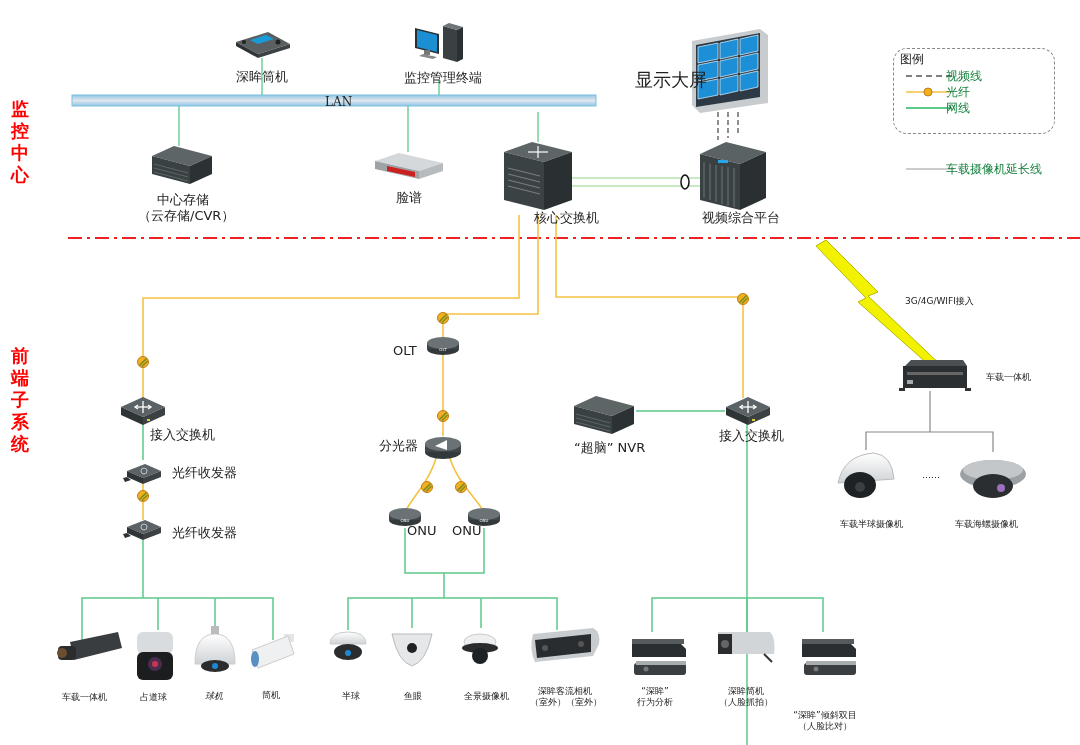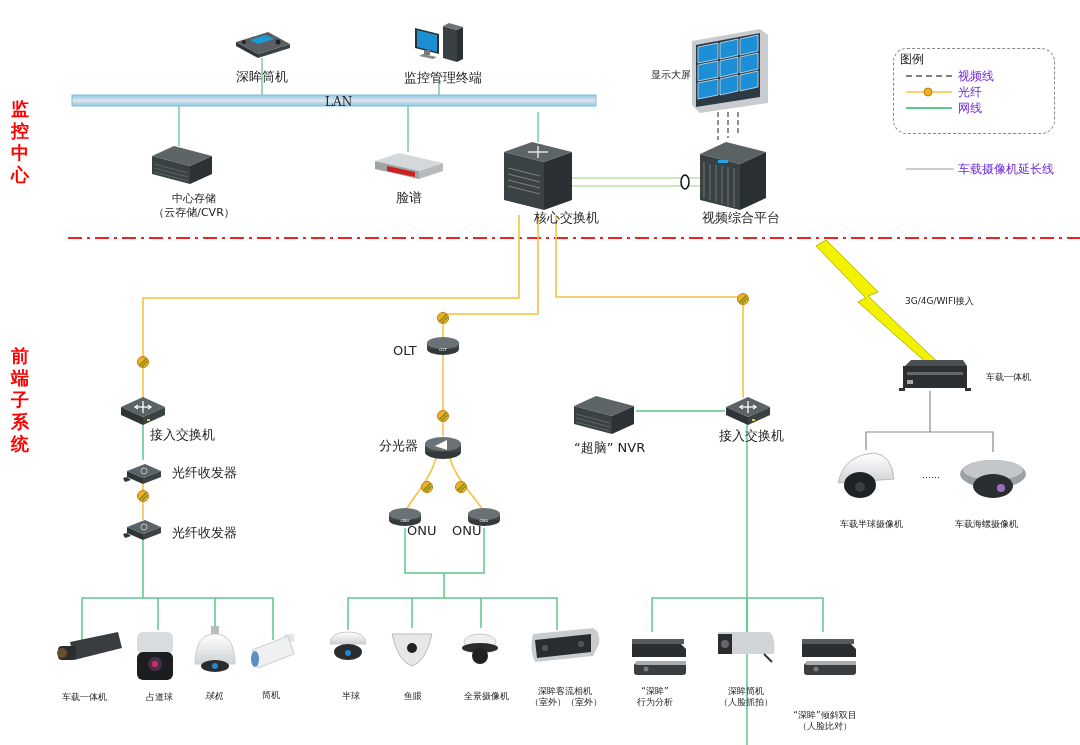--- a/index.html
+++ b/index.html
@@ -5,21 +5,21 @@
   html,body{margin:0;padding:0;background:#ffffff;}
   body{width:1080px;height:745px;position:relative;overflow:hidden;font-family:"DejaVu Sans","Liberation Sans",sans-serif;}
   #diagram{position:absolute;left:0;top:0;}
   .lbl{position:absolute;font-size:12px;color:#222;white-space:nowrap;line-height:1.25;text-align:center;}
   .lbl.sm{font-size:9px;}
   .section{position:absolute;color:#ff0000;font-weight:bold;font-size:18px;line-height:22px;width:22px;text-align:center;left:9px;}
   .legend{position:absolute;left:893px;top:48px;width:160px;height:84px;border:1px dashed #888;border-radius:14px;background:#fff;}
   .legend .title{position:absolute;left:6px;top:2px;font-size:12px;color:#222;}
   .legend .row{position:absolute;left:8px;height:14px;width:150px;}
   .legend .row .sample{position:absolute;left:0;top:0;width:52px;height:14px;}
-  .legend .row .txt{position:absolute;left:56px;top:-1px;font-size:12px;color:#6d28d9;white-space:nowrap;}
+  .legend .row .txt{position:absolute;left:44px;top:-1px;font-size:12px;color:#15803d;white-space:nowrap;}
   .lan-label{position:absolute;left:325px;top:95px;font-family:"DejaVu Serif","Liberation Serif",serif;font-size:12px;color:#222;}
 </style>
 </head>
 <body>
 
 <div class="section" style="top:98px;">监<br>控<br>中<br>心</div>
 <div class="section" style="top:345px;">前<br>端<br>子<br>系<br>统</div>
 
 <svg id="diagram" width="1080" height="745" viewBox="0 0 1080 745">
   <defs>
@@ -339,22 +339,22 @@
   </g>
   <g transform="translate(830,651)">
       <use href="#dualBox"></use>
     </g>
 </svg>
 
 <div class="lan-label">LAN</div>
 
 <div class="lbl" style="left:236px;top:69px;font-size:13px;">深眸筒机</div>
 <div class="lbl" style="left:404px;top:70px;font-size:13px;">监控管理终端</div>
-<div class="lbl" style="left:651px;top:69px;font-size:10px;">显示大屏</div>
-<div class="lbl" style="left:138px;top:192px;width:90px;font-size:11px;margin-left:11px;">
+<div class="lbl" style="left:635px;top:69px;font-size:18px;">显示大屏</div>
+<div class="lbl" style="left:138px;top:192px;width:90px;font-size:13px;">
   <div>中心存储</div>
   <div>（云存储/CVR）</div>
 </div>
 <div class="lbl" style="left:396px;top:190px;font-size:13px;">脸谱</div>
 <div class="lbl" style="left:506px;top:210px;font-size:13px;margin-left:28px;">核心交换机</div>
 <div class="lbl" style="left:702px;top:210px;font-size:13px;">视频综合平台</div>
 
 <div class="lbl" style="left:150px;top:427px;font-size:13px;">接入交换机</div>
 <div class="lbl" style="left:172px;top:465px;font-size:13px;">光纤收发器</div>
 <div class="lbl" style="left:172px;top:525px;font-size:13px;">光纤收发器</div>
@@ -364,21 +364,21 @@
 <div class="lbl" style="left:452px;top:523px;font-size:13px;">ONU</div>
 <div class="lbl" style="left:574px;top:440px;font-size:13px;">“超脑” NVR</div>
 <div class="lbl" style="left:719px;top:428px;font-size:13px;">接入交换机</div>
 <div class="lbl sm" style="left:905px;top:296px;">3G/4G/WIFI接入</div>
 <div class="lbl sm" style="left:986px;top:372px;">车载一体机</div>
 <div class="lbl sm" style="left:922px;top:470px;">……</div>
 <div class="lbl sm" style="left:840px;top:519px;">车载半球摄像机</div>
 <div class="lbl sm" style="left:955px;top:519px;">车载海螺摄像机</div>
 
 <div class="lbl sm" style="left:62px;top:692px;">车载一体机</div>
-<div class="lbl sm" style="left:146px;top:692px;text-align:right;">占道球</div>
+<div class="lbl sm" style="left:140px;top:692px;text-align:right;">占道球</div>
 <div class="lbl sm" style="left:205px;top:691px;font-style:italic;">球机</div>
 <div class="lbl sm" style="left:262px;top:690px;">筒机</div>
 
 <div class="lbl sm" style="left:342px;top:691px;">半球</div>
 <div class="lbl sm" style="left:404px;top:691px;">鱼眼</div>
 <div class="lbl sm" style="left:464px;top:691px;">全景摄像机</div>
 <div class="lbl sm" style="left:530px;top:686px;width:70px;">
   <div>深眸客流相机</div>
   <div>（室外）（室外）</div>
 </div>

